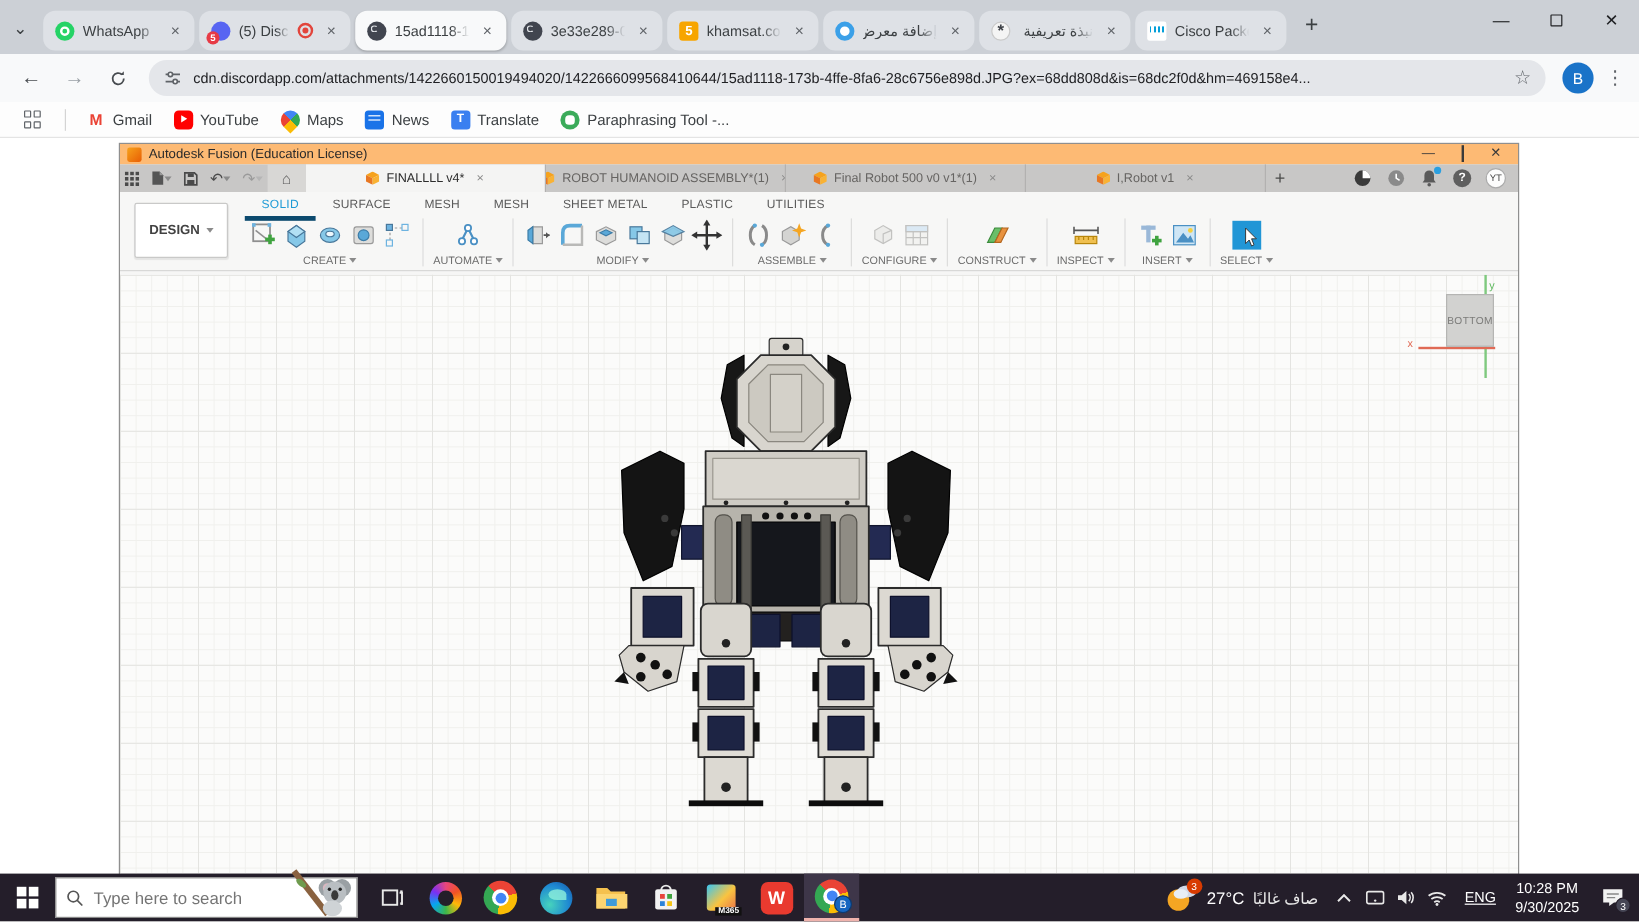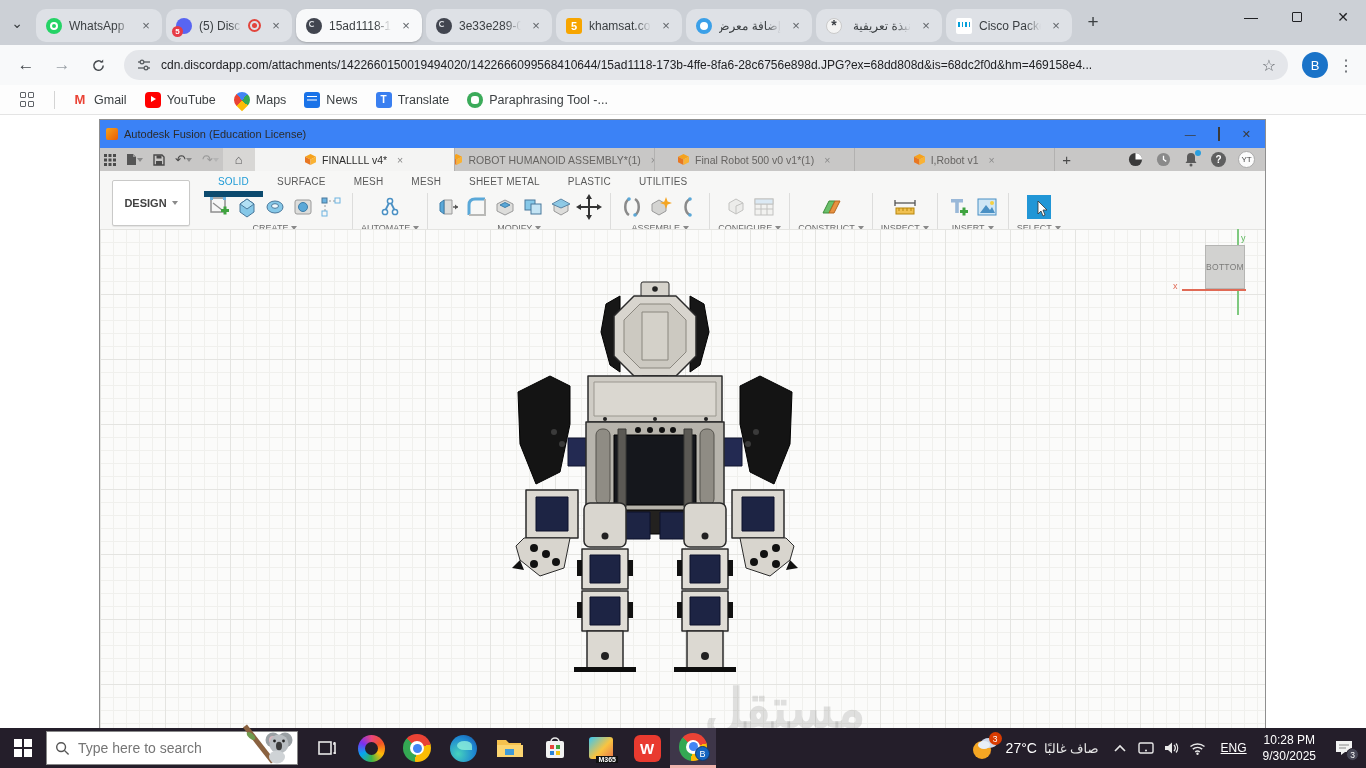--- a/index.html
+++ b/index.html
@@ -51,21 +51,21 @@
   .bmi { width:16px; height:16px; border-radius:3px; position:relative; flex:0 0 16px; }
   .bmi-gmail { color:#ea4335; font-weight:bold; font-size:13px; line-height:16px; text-align:center; }
   .bmi-yt { background:#ff0000; border-radius:4px; } .bmi-yt i{ position:absolute; left:6px; top:4.5px; border-left:5px solid #fff; border-top:3.5px solid transparent; border-bottom:3.5px solid transparent; }
   .bmi-maps { background:conic-gradient(#4285f4 0 25%, #34a853 25% 50%, #fbbc05 50% 75%, #ea4335 75%); border-radius:50% 50% 50% 0; transform:rotate(-45deg); }
   .bmi-news { background:#1a73e8; border-radius:3px; } .bmi-news i{ position:absolute; left:3px; top:4px; width:10px; height:1.8px; background:#fff; box-shadow:0 3.5px 0 #fff; }
   .bmi-tr { background:#3a7ff0; border-radius:3px; color:#fff; font-size:10px; font-weight:bold; text-align:center; line-height:16px; }
   .bmi-para { background:#3bab5a; border-radius:50%; } .bmi-para i{ position:absolute; inset:4px; background:#fff; border-radius:40%; }
 
   
   .fusion { position:absolute; left:100px; top:120px; width:1165px; height:608px; background:#f6f6f5; box-shadow:0 0 0 1px #8f8f8f; }
-  .f-titlebar { height:28px; background:#3b82f6; display:flex; align-items:center; padding:0 6px; }
+  .f-titlebar { height:17px; background:#fdba74; display:flex; align-items:center; padding:0 6px; }
   .f-logo { width:12px; height:12px; background:linear-gradient(135deg,#f6a21c,#e85d04); border-radius:2px; margin-right:6px; }
   .f-title { font-size:11px; color:#2b2b2b; }
   .f-ctl { margin-left:auto; display:flex; gap:22px; padding-right:8px; align-items:center; }
   .f-ctl span { color:#3a3a3a; font-size:11px; line-height:1; }
   .f-restore { width:8px; height:8px; border:1px solid #3a3a3a; }
   .f-tabbar { height:23px; background:#c8c7c6; display:flex; align-items:stretch; }
   .qa { display:flex; align-items:center; padding:0 4px; gap:10px; }
   .qa .qico { color:#4a4a4a; font-size:13px; display:flex; align-items:center; }
   .home-seg { background:#d8d7d5; display:flex; align-items:center; padding:0 12px; color:#5a5a5a; font-size:13px; }
   .f-tab { display:flex; align-items:center; gap:6px; padding:0 10px; font-size:10.5px; color:#666462; border-right:1px solid #b2b1b0; flex:0 0 200px; justify-content:center; white-space:nowrap; overflow:hidden; }
@@ -77,21 +77,21 @@
   .f-right .ric { width:16px; height:16px; display:flex; align-items:center; justify-content:center; position:relative; }
   .yt-av { width:17px; height:17px; border-radius:50%; background:#fcfcfc; border:1px solid #aaa; color:#444; font-size:8px; display:flex; align-items:center; justify-content:center; }
   .help-c { width:15px; height:15px; border-radius:50%; background:#5f5f5f; color:#fff; font-size:10px; font-weight:bold; display:flex; align-items:center; justify-content:center; }
   .bell-dot { position:absolute; right:-2px; top:-2px; width:6px; height:6px; background:#2a9fe0; border-radius:50%; }
 
   
   .f-ribbon { height:66px; background:#f7f7f6; border-bottom:1px solid #d8d8d7; position:relative; }
   .design-btn { position:absolute; left:12px; top:9px; width:78px; height:46px; background:#fff; border:1px solid #c9c9c8; border-radius:2px; box-shadow:0 1px 1px rgba(0,0,0,.08); display:flex; align-items:center; justify-content:center; gap:5px; font-size:11px; font-weight:bold; color:#424242; }
   .rtabs { position:absolute; left:104px; top:2px; display:flex; }
   .rtab { font-size:10px; color:#5a5a5a; padding:3px 14px 4px; letter-spacing:.2px; }
-  .rtab.active { color:#1f9bd6; border-bottom:6px solid #0c4a6e; }
+  .rtab.active { color:#1f9bd6; border-bottom:4px solid #0c4a6e; }
   .rgroups { position:absolute; left:100px; top:20px; right:4px; display:flex; align-items:stretch; height:44px; }
   .rgroup { display:flex; flex-direction:column; align-items:center; justify-content:space-between; padding:1px 6px 2px; }
   .rgroup .icons { display:flex; align-items:center; gap:2px; height:30px; }
   .rgroup .glabel { font-size:9px; color:#6b6b6b; display:flex; align-items:flex-end; gap:3px; white-space:nowrap; }
   .gsep { width:1px; background:#dddddc; margin:2px 2px; }
   .caret { width:0; height:0; border:3px solid transparent; border-top:4px solid #8a8a8a; margin-top:3px; }
   .ricon { width:26px; height:28px; display:flex; align-items:center; justify-content:center; }
   .ricon.big { width:34px; }
 
   
@@ -765,21 +765,20 @@
           <rect x="172" y="319" width="46" height="40" fill="#e0ddd6" stroke="#2b2b2b" stroke-width="1.5"></rect>
           <rect x="180" y="325" width="30" height="28" fill="#1d2444" stroke="#0d102b"></rect>
           <rect x="167" y="330" width="5" height="16" fill="#111"></rect>
             <rect x="218" y="330" width="5" height="16" fill="#111"></rect>
           <rect x="177" y="359" width="36" height="38" fill="#dcd9d2" stroke="#2b2b2b" stroke-width="1.5"></rect>
           <circle cx="195" cy="384" r="4" fill="#222"></circle>
           <rect x="164" y="395" width="62" height="5" fill="#0d0d0d"></rect>
         </g>
       </svg>
 
-      <div class="wm-ar">مستقل</div>
     </div>
   </div>
 
   <div class="taskbar">
     <div class="tb-start">
       <span class="win-logo">
           <i></i>
           <i></i>
           <i></i>
           <i></i>

